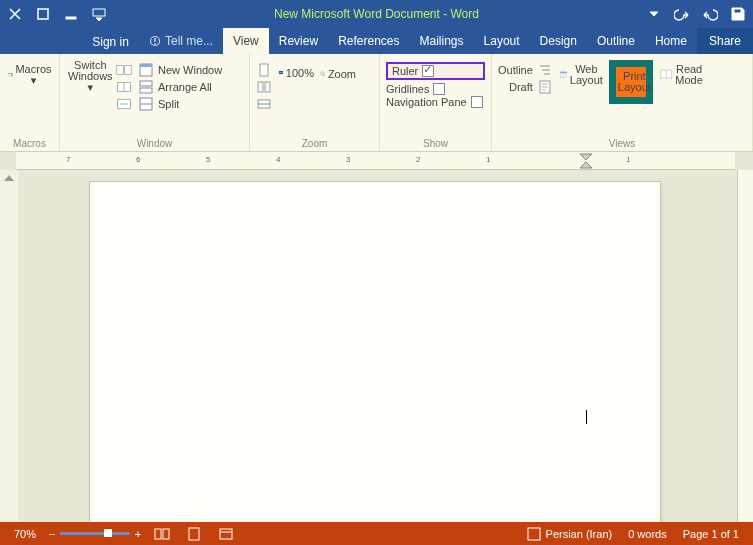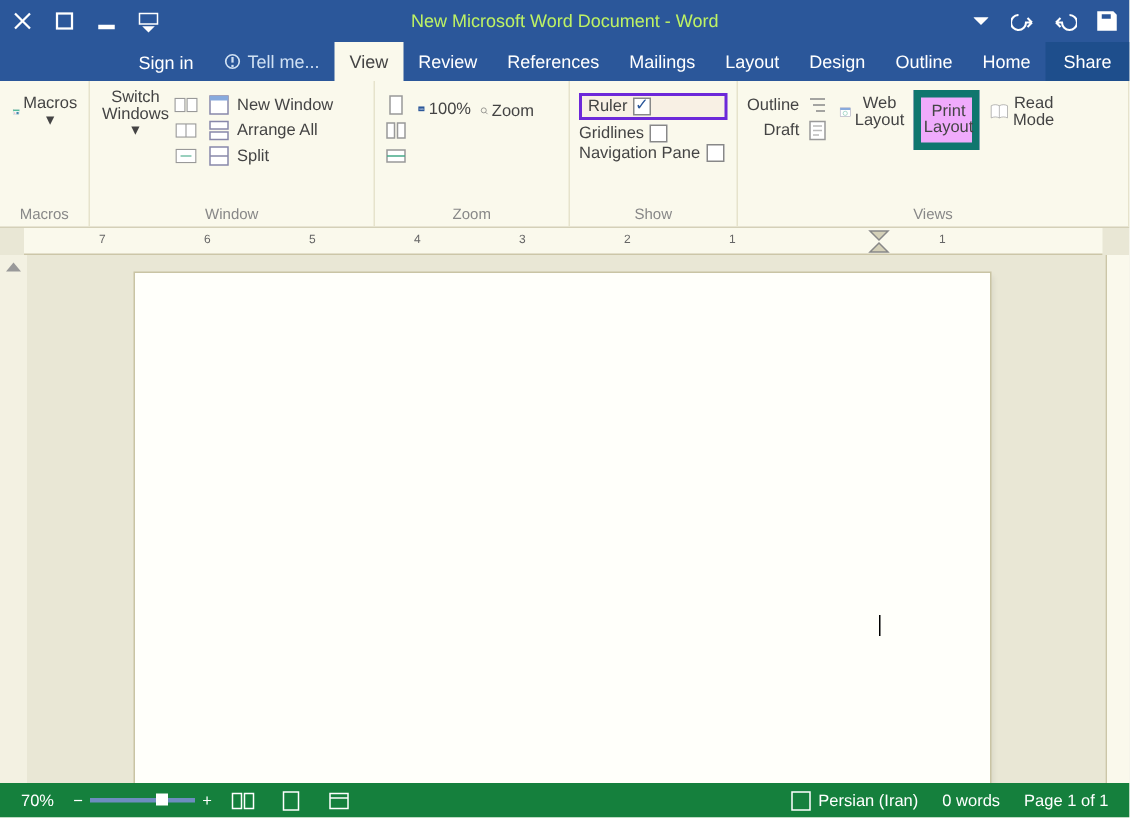--- a/index.html
+++ b/index.html
@@ -40,21 +40,21 @@
 
 .editor { position:relative; height:370px; background:#e9e7d5; overflow:hidden; direction:ltr; }
 .hruler { height:18px; background:#faf9ec; border-bottom:1px solid #ccc6a8; margin:0 18px 0 16px; position:relative; font-size:8px; color:#666; }
 .vruler { position:absolute; right:0; top:18px; bottom:0; width:16px; background:#faf9ec; border-left:1px solid #ccc6a8; }
 .vscroll { position:absolute; left:0; top:18px; bottom:0; width:18px; background:#f3f1e2; }
 .page { position:absolute; top:30px; left:90px; width:570px; height:500px; background:#fffffa; box-shadow:0 0 0 1px #c9c4a4, 2px 2px 4px rgba(0,0,0,0.08); }
 .cursor { position:absolute; top:258px; left:586px; width:1px; height:14px; background:#000; }
 .tick { position:absolute; top:3px; font-size:8px; }
 
 
-.status { height:23px; background:#15803d; color:#fff; font-size:11px; display:flex; align-items:center; padding:0 6px; direction:ltr; }
+.status { height:23px; background:#c2410c; color:#fff; font-size:11px; display:flex; align-items:center; padding:0 6px; direction:ltr; }
 .status .cell { padding:0 8px; display:flex; align-items:center; gap:4px; }
 .status .spacer { flex:1; }
 .slider { width:70px; height:3px; background:#6d8dc0; position:relative; }
 .slider .thumb { position:absolute; top:-3px; right:18px; width:8px; height:8px; background:#fff; }
 .zbtn { width:16px; text-align:center; cursor:pointer; }
 
 svg { display:block; }
 .sm-icon { width:16px; height:16px; }
 </style>
 </head>
@@ -306,21 +306,21 @@
       </div>
       <div class="vert">
         <svg class="views-icon" viewBox="0 0 32 32">
             <rect x="4" y="5" width="24" height="20" fill="#fff" stroke="#88a"></rect>
             <rect x="4" y="5" width="24" height="5" fill="#8ad"></rect>
             <circle cx="16" cy="18" r="5" fill="none" stroke="#4a8"></circle>
           </svg>
         <div class="cap" style="white-space:pre-line">Web
 Layout</div>
       </div>
-      <div class="vert" style="background:#f0abfc;border:5px solid #0f766e;">
+      <div class="vert" style="background:#f97316;border:7px solid #0f766e;">
         <svg class="views-icon" viewBox="0 0 32 32">
             <rect x="7" y="4" width="18" height="24" fill="#fff" stroke="#999"></rect>
             <path stroke="#bbb" d="M10 9h12M10 13h12M10 17h12M10 21h8"></path>
           </svg>
         <div class="cap" style="white-space:pre-line">Print
 Layout</div>
       </div>
       <div class="vert">
         <svg class="views-icon" viewBox="0 0 32 32">
             <path fill="#fff" stroke="#999" d="M4 6c4-2 8-2 12 0 4-2 8-2 12 0v18c-4-2-8-2-12 0-4-2-8-2-12 0z"></path>

